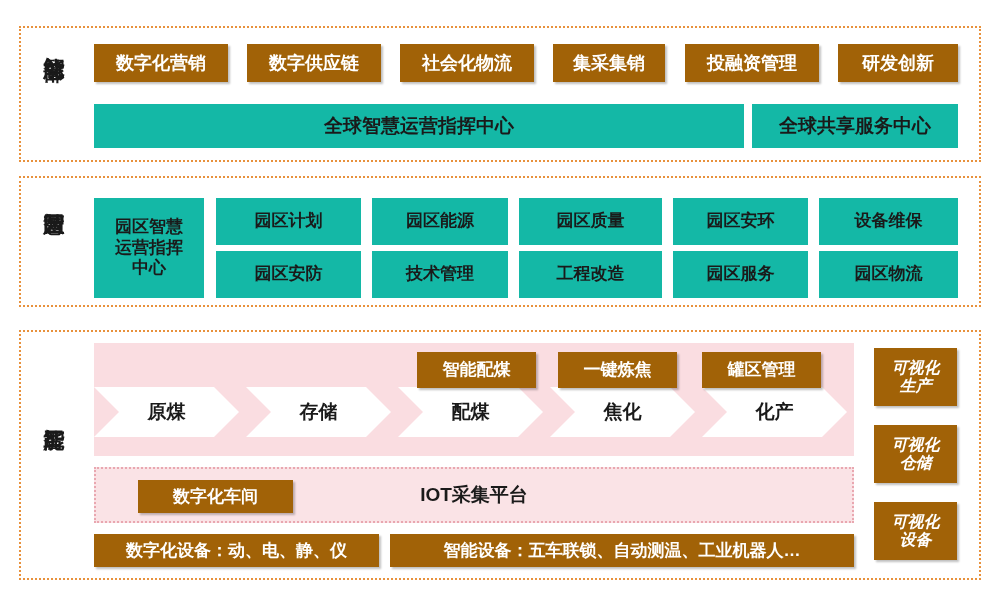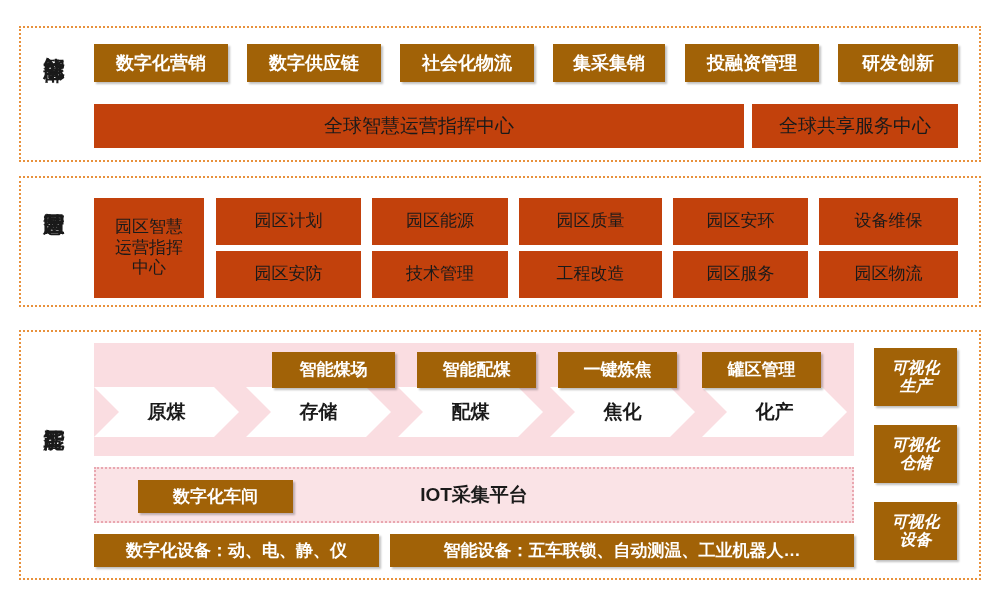--- a/index.html
+++ b/index.html
@@ -55,23 +55,23 @@
     display: flex;
     align-items: center;
     justify-content: center;
     text-align: center;
     box-shadow: 2px 2px 2px rgba(0,0,0,0.25);
     box-sizing: border-box;
     line-height: 1.15;
   }
   .pink-chip {
     position: absolute;
-    background: #c2410c;
+    background: #14b8a6;
     color: #1a1a1a;
-    font-weight: normal;
+    font-weight: bold;
     display: flex;
     align-items: center;
     justify-content: center;
     text-align: center;
     box-sizing: border-box;
     line-height: 1.2;
   }
 
   
   .hq-chip   { top: 44px; height: 38px; font-size: 18px; }
@@ -185,21 +185,20 @@
       <polygon points="608,44 728,44 753,69 728,94 608,94 633,69" fill="#ffffff"></polygon>
     </svg>
   </div>
 
   <div class="flow-label" style="left:94px;  top:395px; width:145px;">原煤</div>
   <div class="flow-label" style="left:246px; top:395px; width:145px;">存储</div>
   <div class="flow-label" style="left:398px; top:395px; width:145px;">配煤</div>
   <div class="flow-label" style="left:550px; top:395px; width:145px;">焦化</div>
   <div class="flow-label" style="left:702px; top:395px; width:145px;">化产</div>
 
-  <div class="red-chip stage-chip" style="left:272px;width:123px;">智能煤场</div>
   <div class="red-chip stage-chip" style="left:417px;width:119px;">智能配煤</div>
   <div class="red-chip stage-chip" style="left:558px;width:119px;">一键炼焦</div>
   <div class="red-chip stage-chip" style="left:702px;width:119px;">罐区管理</div>
 
   <div id="iot-strip"></div>
   <div id="iot-title">IOT采集平台</div>
   <div class="red-chip" id="digital-workshop">数字化车间</div>
 
   <div class="red-chip equip-bar" style="left:94px;width:285px;">数字化设备：动、电、静、仪</div>
   <div class="red-chip equip-bar" style="left:390px;width:464px;">智能设备：五车联锁、自动测温、工业机器人…</div>

